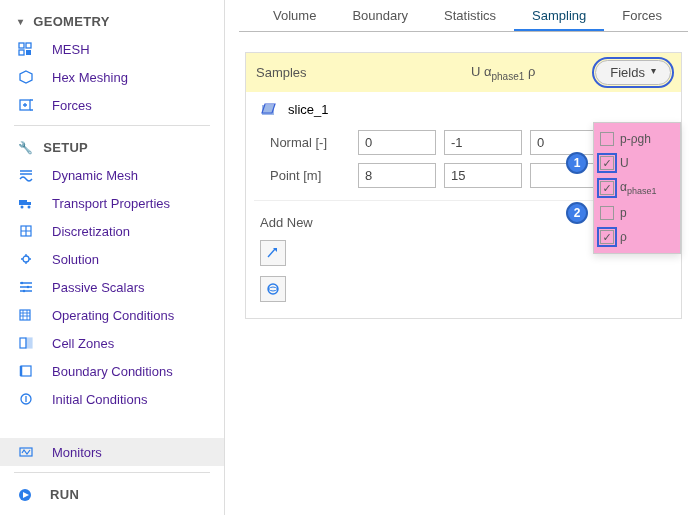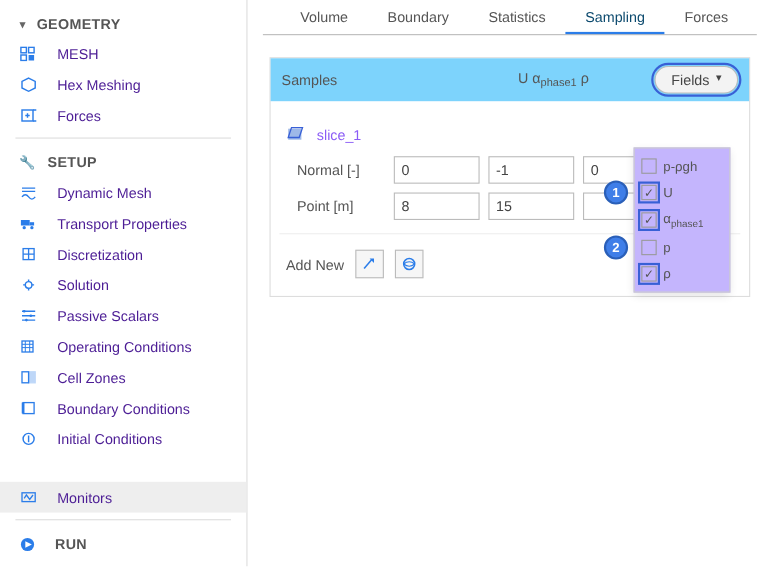--- a/index.html
+++ b/index.html
@@ -81,21 +81,21 @@
   }
   .tab.active {
     border-bottom: 2px solid #2b7de9;
     color: #0c4a6e;
   }
   .panel {
     margin: 20px 6px 0 6px;
     border: 1px solid #ddd;
   }
   .panel-header {
-    background: #7dd3fc;
+    background: #fef9c3;
     display: flex;
     align-items: center;
     padding: 7px 10px;
     position: relative;
   }
   .panel-title {
     flex: 1;
     color: #555;
     font-size: 13px;
   }
@@ -120,25 +120,24 @@
   }
   .fields-btn .chev {
     font-size: 10px;
   }
   .samples-body {
     padding: 0 8px 10px 8px;
     position: relative;
   }
   .slice-row {
     display:flex;
-    align-items:center;
+    align-items:flex-start;
     gap:10px;
     padding:10px 6px 8px 6px;
-    color:#8b5cf6;
-    margin-top:12px;
+    color:#000000;
   }
   .slice-icon { color:#4a7bd9; }
   .form-row {
     display:flex;
     align-items:center;
     padding:4px 6px;
     gap:8px;
   }
   .form-row .lbl {
     width: 90px;
@@ -147,41 +146,41 @@
   }
   .form-row input {
     width: 78px;
     border:1px solid #bbb;
     padding:4px 6px;
     font-size:13px;
     color:#444;
   }
   .add-row {
     display:flex;
-    align-items:center;
     gap:10px;
     padding:14px 6px 6px 6px;
     color:#555;
     border-top:1px solid #eee;
     margin-top:8px;
+    flex-direction:column;
   }
   .tool-btn {
     width:26px; height:26px;
     border:1px solid #bbb;
     background:#f6f6f6;
     display:flex;align-items:center;justify-content:center;
     color:#2b7de9;
     cursor:pointer;
   }
   
   .fields-dropdown {
     position:absolute;
-    right:17px; top:30px;
+    right:0; top:30px;
     width:88px;
-    background:#c4b5fd;
+    background:#f9a8d4;
     border:1px solid #ccc;
     box-shadow:0 3px 8px rgba(0,0,0,0.12);
     z-index:10;
     padding:4px 0;
   }
   .fd-row {
     display:flex;
     align-items:center;
     gap:6px;
     padding:5px 6px;

